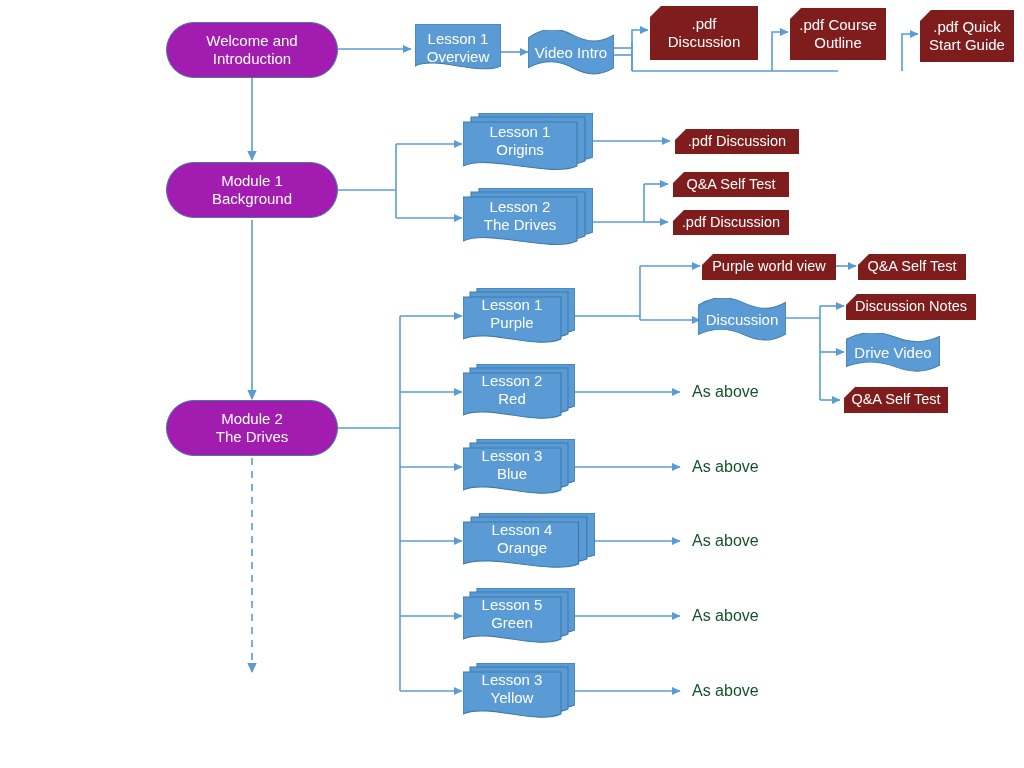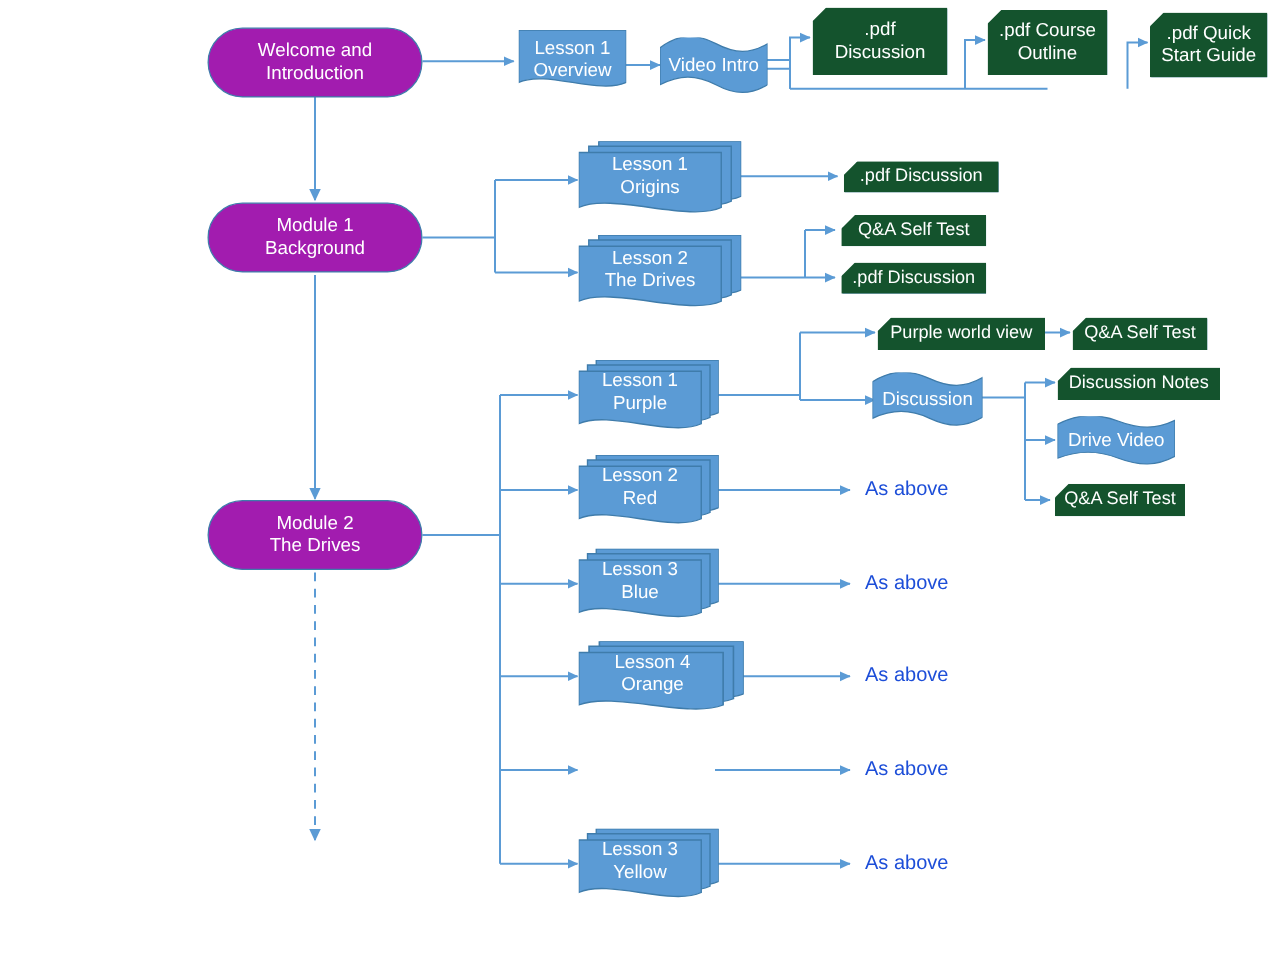--- a/index.html
+++ b/index.html
@@ -17,38 +17,38 @@
         display:flex;align-items:center;justify-content:center;
         text-align:center;line-height:1.18;z-index:3;}
   .node .lbl{position:relative;z-index:4;display:block;padding:0 6px;
              white-space:pre-line;}
 
   
   .stadium{background:#a21caf;border:1px solid #3f7cab;border-radius:40px;
            font-size:15px;}
 
   
-  .doccut{background:#14532d;border:none;font-size:15px;
+  .doccut{background:#7f1d1d;border:none;font-size:15px;
           clip-path:polygon(11px 0,100% 0,100% 100%,0 100%,0 11px);
           box-shadow:1px 1px 0 #3f7cab;justify-content:center;}
   .doccut.small{font-size:14.5px;}
 
   
   .docwave{font-size:15px;}
   .docwave svg,.wave svg,.stackdoc svg{position:absolute;left:0;top:0;
         width:100%;height:100%;z-index:1;}
 
   
   .wave{font-size:15px;}
 
   
   .stackdoc{font-size:15px;}
 
   
-  .caption{position:absolute;color:#1d4ed8;font-size:16px;z-index:3;
+  .caption{position:absolute;color:#14532d;font-size:16px;z-index:3;
            white-space:nowrap;}
 </style>
 </head>
 <body>
 
 <div id="canvas">
 
   <svg id="wires" viewBox="0 0 1024 768" xmlns="http://www.w3.org/2000/svg">
     <defs>
       <marker id="ah" markerWidth="9" markerHeight="9" refX="8" refY="4.5" orient="auto" markerUnits="userSpaceOnUse">
@@ -233,20 +233,29 @@
   <div class="node stackdoc" style="left:463px;top:513px;width:132px;height:58px;">
     <svg viewBox="0 0 112 58" preserveAspectRatio="none">
       <path d="M14,0 H112 V42 C88,53 38,31 14,42 Z" fill="#5b9bd5" stroke="#3f7cab" stroke-width="1.1"></path>
       <path d="M7,4 H105 V46 C81,57 31,35 7,46 Z" fill="#5b9bd5" stroke="#3f7cab" stroke-width="1.1"></path>
       <path d="M0,9 H98 V51 C74,62 24,40 0,51 Z" fill="#5b9bd5" stroke="#3f7cab" stroke-width="1.1"></path>
     </svg>
     <span class="lbl" style="margin:4px 14px 10px 0">Lesson 4
 Orange</span>
   </div>
 
+  <div class="node stackdoc" style="left:463px;top:588px;width:112px;height:58px;">
+    <svg viewBox="0 0 112 58" preserveAspectRatio="none">
+      <path d="M14,0 H112 V42 C88,53 38,31 14,42 Z" fill="#5b9bd5" stroke="#3f7cab" stroke-width="1.1"></path>
+      <path d="M7,4 H105 V46 C81,57 31,35 7,46 Z" fill="#5b9bd5" stroke="#3f7cab" stroke-width="1.1"></path>
+      <path d="M0,9 H98 V51 C74,62 24,40 0,51 Z" fill="#5b9bd5" stroke="#3f7cab" stroke-width="1.1"></path>
+    </svg>
+    <span class="lbl" style="margin:4px 14px 10px 0">Lesson 5
+Green</span>
+  </div>
 
   <div class="node stackdoc" style="left:463px;top:663px;width:112px;height:58px;">
     <svg viewBox="0 0 112 58" preserveAspectRatio="none">
       <path d="M14,0 H112 V42 C88,53 38,31 14,42 Z" fill="#5b9bd5" stroke="#3f7cab" stroke-width="1.1"></path>
       <path d="M7,4 H105 V46 C81,57 31,35 7,46 Z" fill="#5b9bd5" stroke="#3f7cab" stroke-width="1.1"></path>
       <path d="M0,9 H98 V51 C74,62 24,40 0,51 Z" fill="#5b9bd5" stroke="#3f7cab" stroke-width="1.1"></path>
     </svg>
     <span class="lbl" style="margin:4px 14px 10px 0">Lesson 3
 Yellow</span>
   </div>

